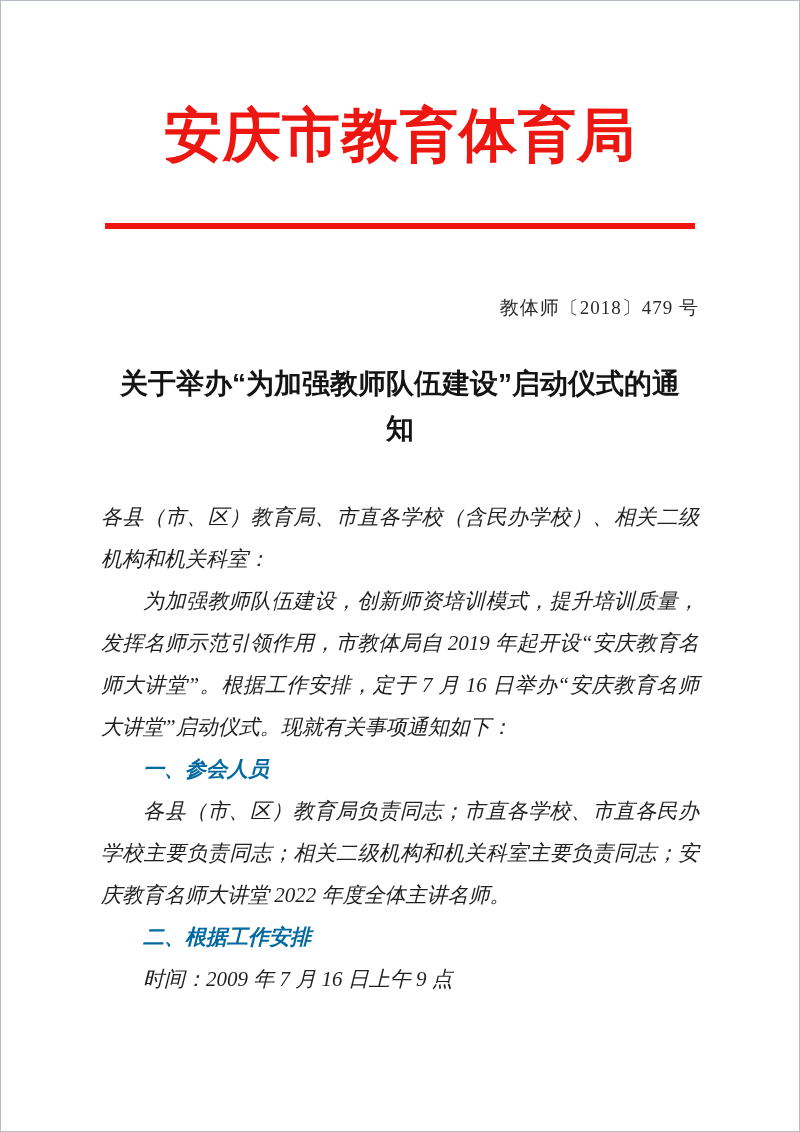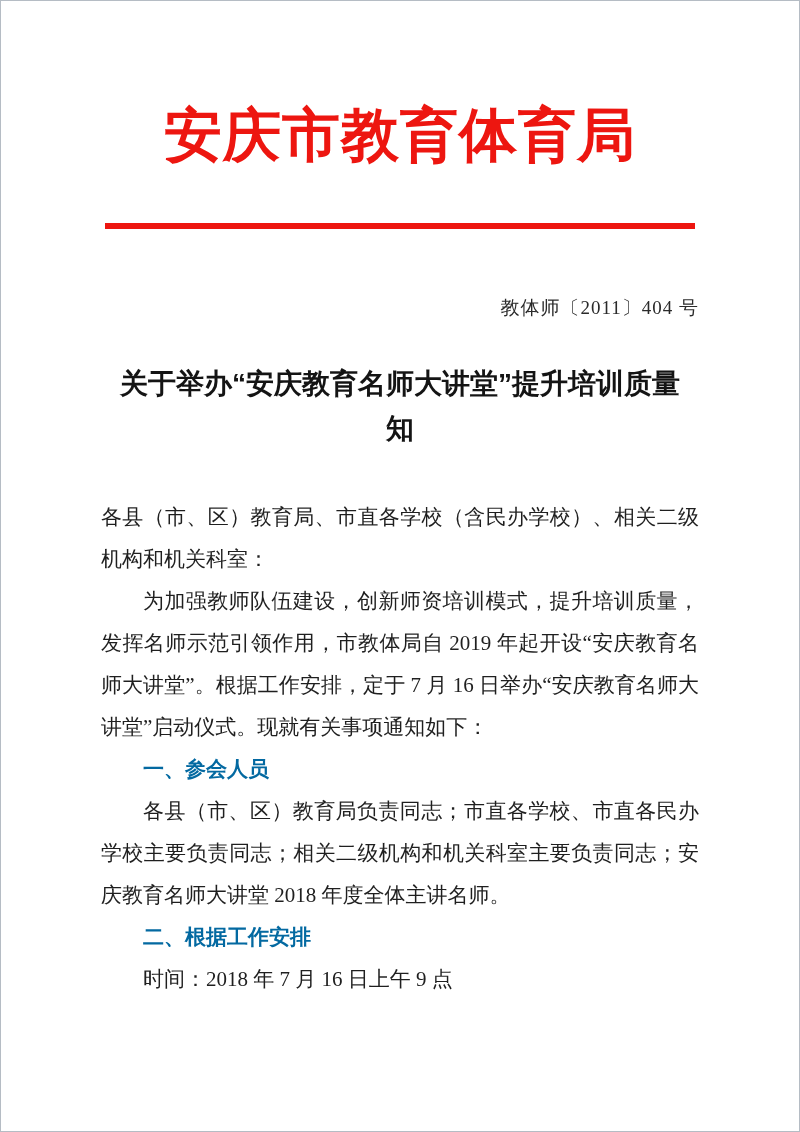--- a/index.html
+++ b/index.html
@@ -54,48 +54,48 @@
     color: #141414;
     font-family: "Liberation Sans", "DejaVu Sans", sans-serif;
   }
   .body-text {
     margin-top: 45px;
     font-size: 21px;
     line-height: 42px;
     text-align: justify;
     color: var(--text-color);
   }
-  .body-text p { margin: 0; }
+  .body-text p { margin: 0; font-style: italic; }
   .salutation { text-indent: 0; }
   .para { text-indent: 2em; }
   .section-heading {
     text-indent: 2em;
     font-weight: bold;
     color: #0369a1;
     font-family: "Liberation Sans", "DejaVu Sans", sans-serif;
   }
 </style>
 </head>
 <body>
 
 <div class="page">
 
   <div class="org-title">安庆市教育体育局</div>
 
   <div class="red-divider"></div>
 
-  <div class="doc-number">教体师〔2011〕404 号</div>
+  <div class="doc-number">教体师〔2018〕479 号</div>
 
   <div class="doc-title">
-    <div>关于举办“安庆教育名师大讲堂”提升培训质量</div>
+    <div>关于举办“为加强教师队伍建设”启动仪式的通</div>
     <div>知</div>
   </div>
 
   <div class="body-text">
     <p class="salutation">各县（市、区）教育局、市直各学校（含民办学校）、相关二级机构和机关科室：</p>
     <p class="para">为加强教师队伍建设，创新师资培训模式，提升培训质量，发挥名师示范引领作用，市教体局自 2019 年起开设“安庆教育名师大讲堂”。根据工作安排，定于 7 月 16 日举办“安庆教育名师大讲堂”启动仪式。现就有关事项通知如下：</p>
     <p class="section-heading">一、参会人员</p>
-    <p class="para">各县（市、区）教育局负责同志；市直各学校、市直各民办学校主要负责同志；相关二级机构和机关科室主要负责同志；安庆教育名师大讲堂 2018 年度全体主讲名师。</p>
+    <p class="para">各县（市、区）教育局负责同志；市直各学校、市直各民办学校主要负责同志；相关二级机构和机关科室主要负责同志；安庆教育名师大讲堂 2022 年度全体主讲名师。</p>
     <p class="section-heading">二、根据工作安排</p>
-    <p class="para">时间：2018 年 7 月 16 日上午 9 点</p>
+    <p class="para">时间：2009 年 7 月 16 日上午 9 点</p>
   </div>
 
 </div>
 
 </body></html>

